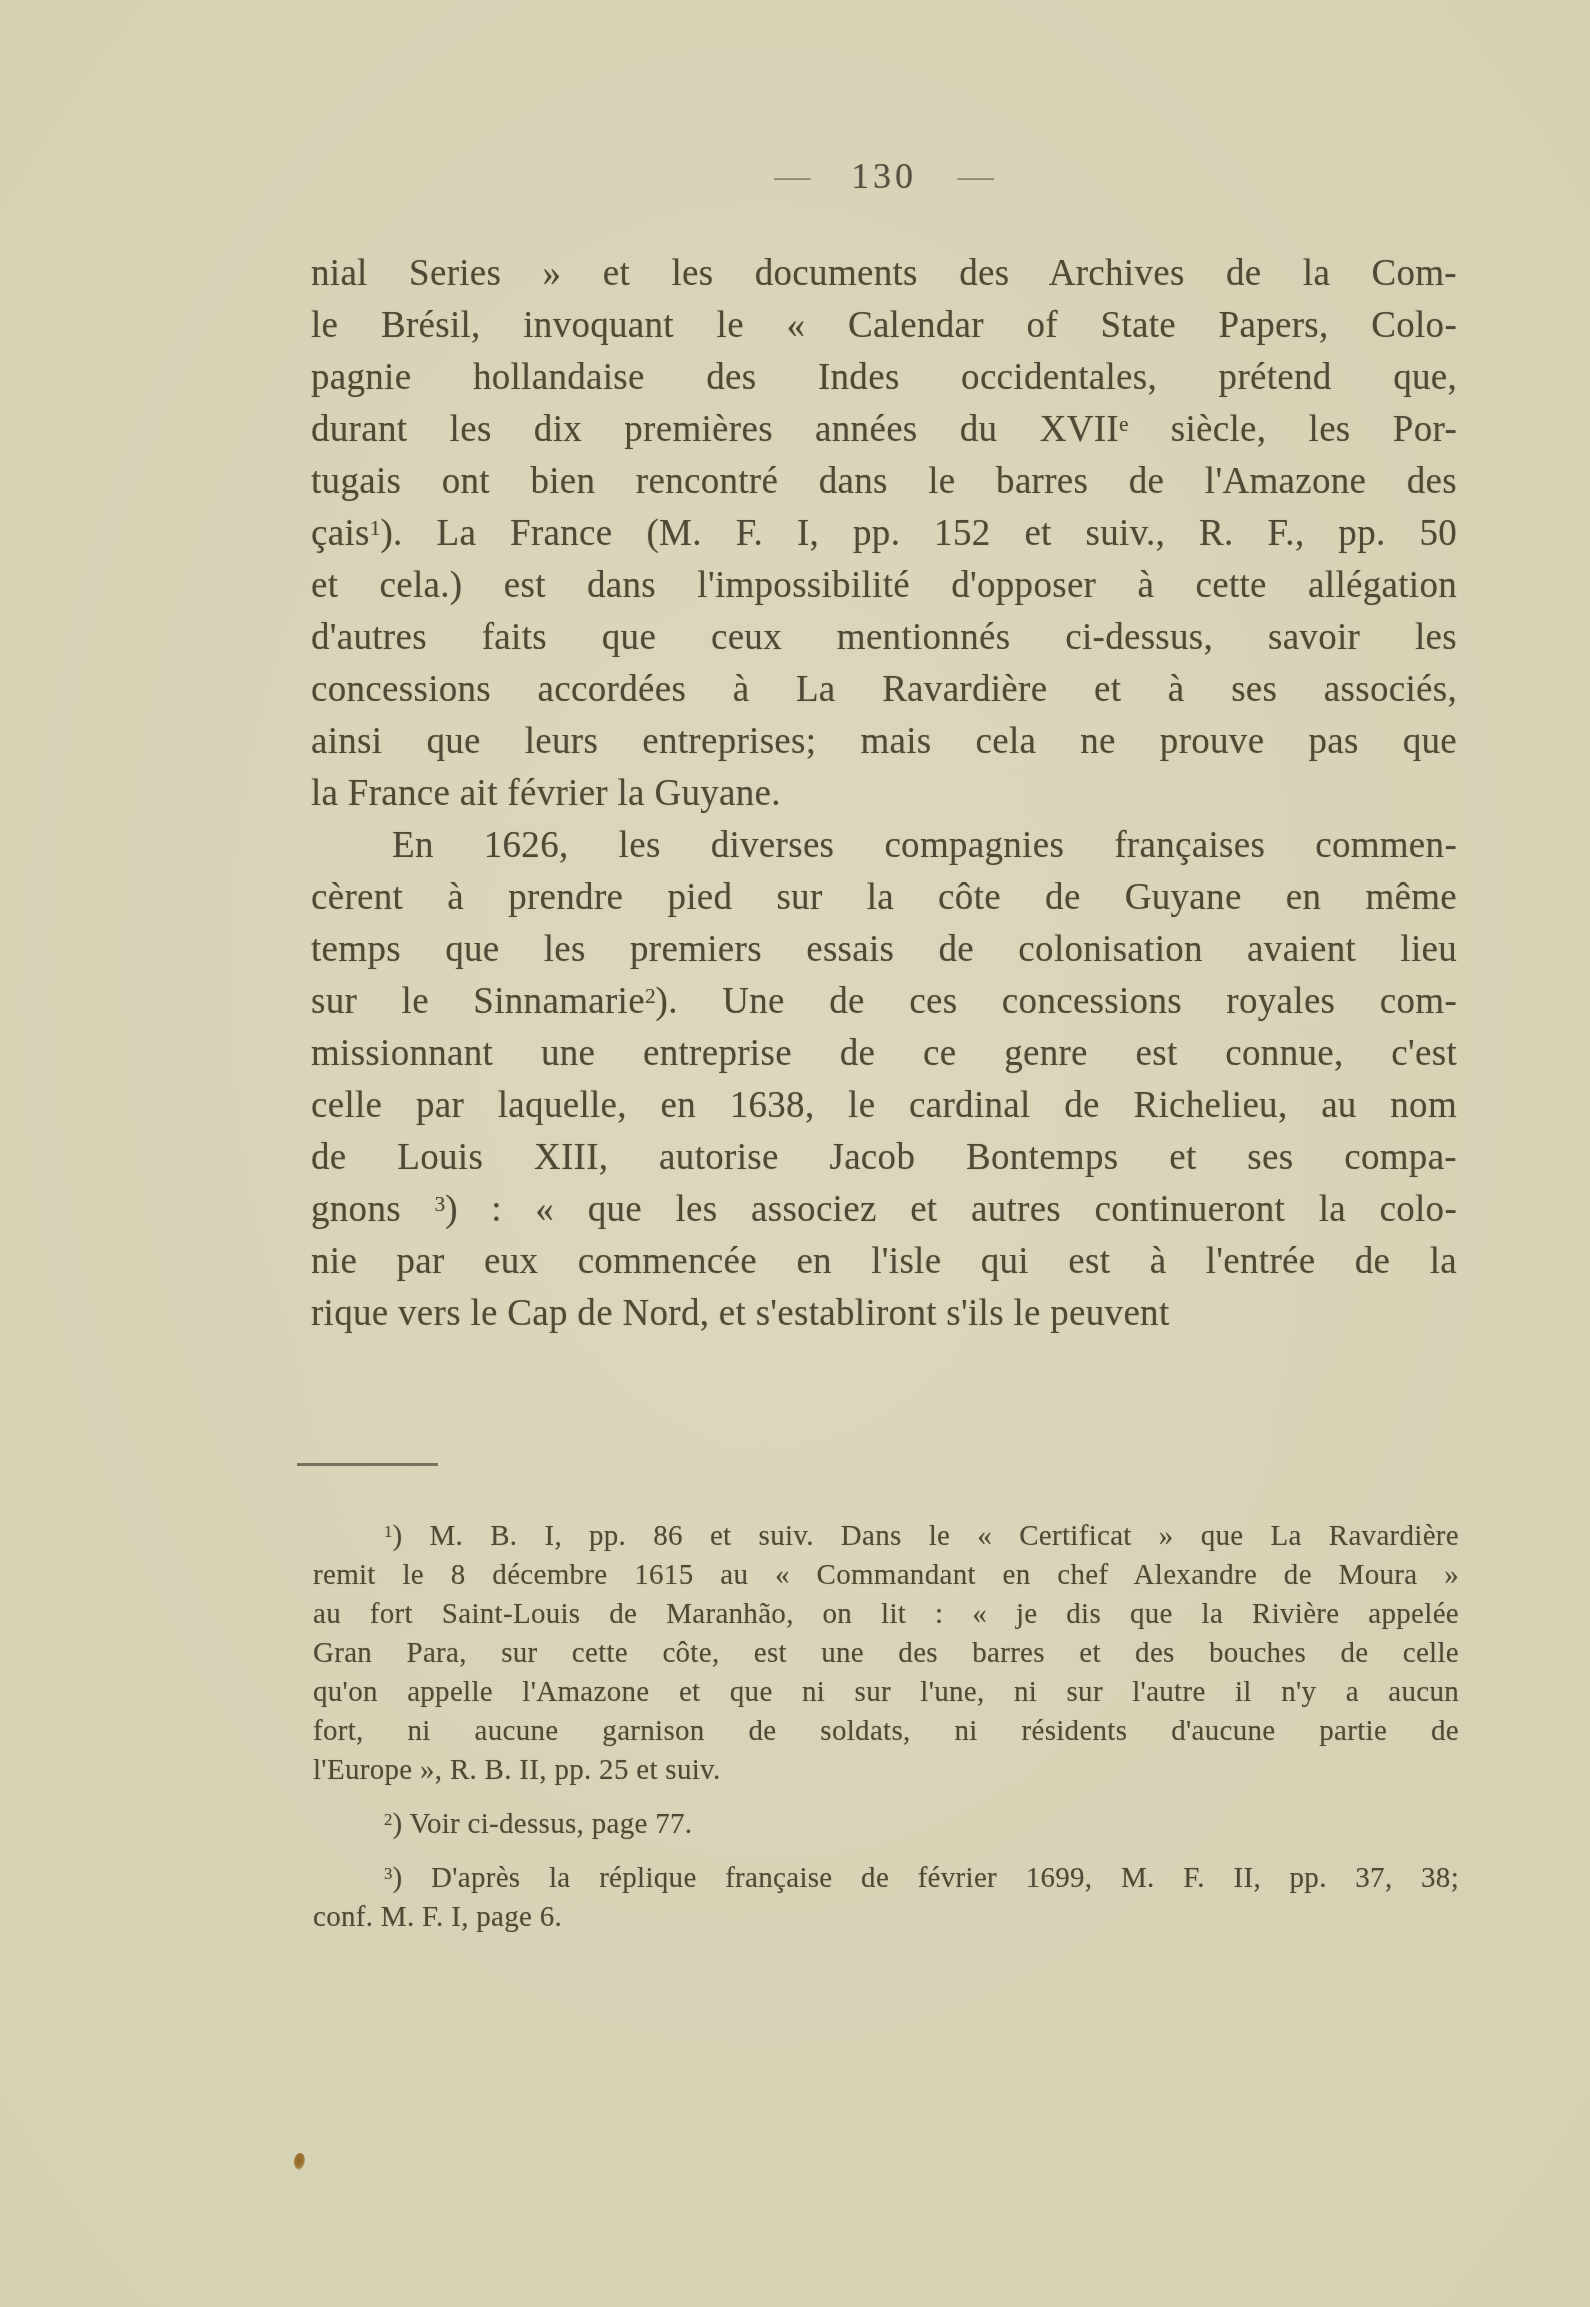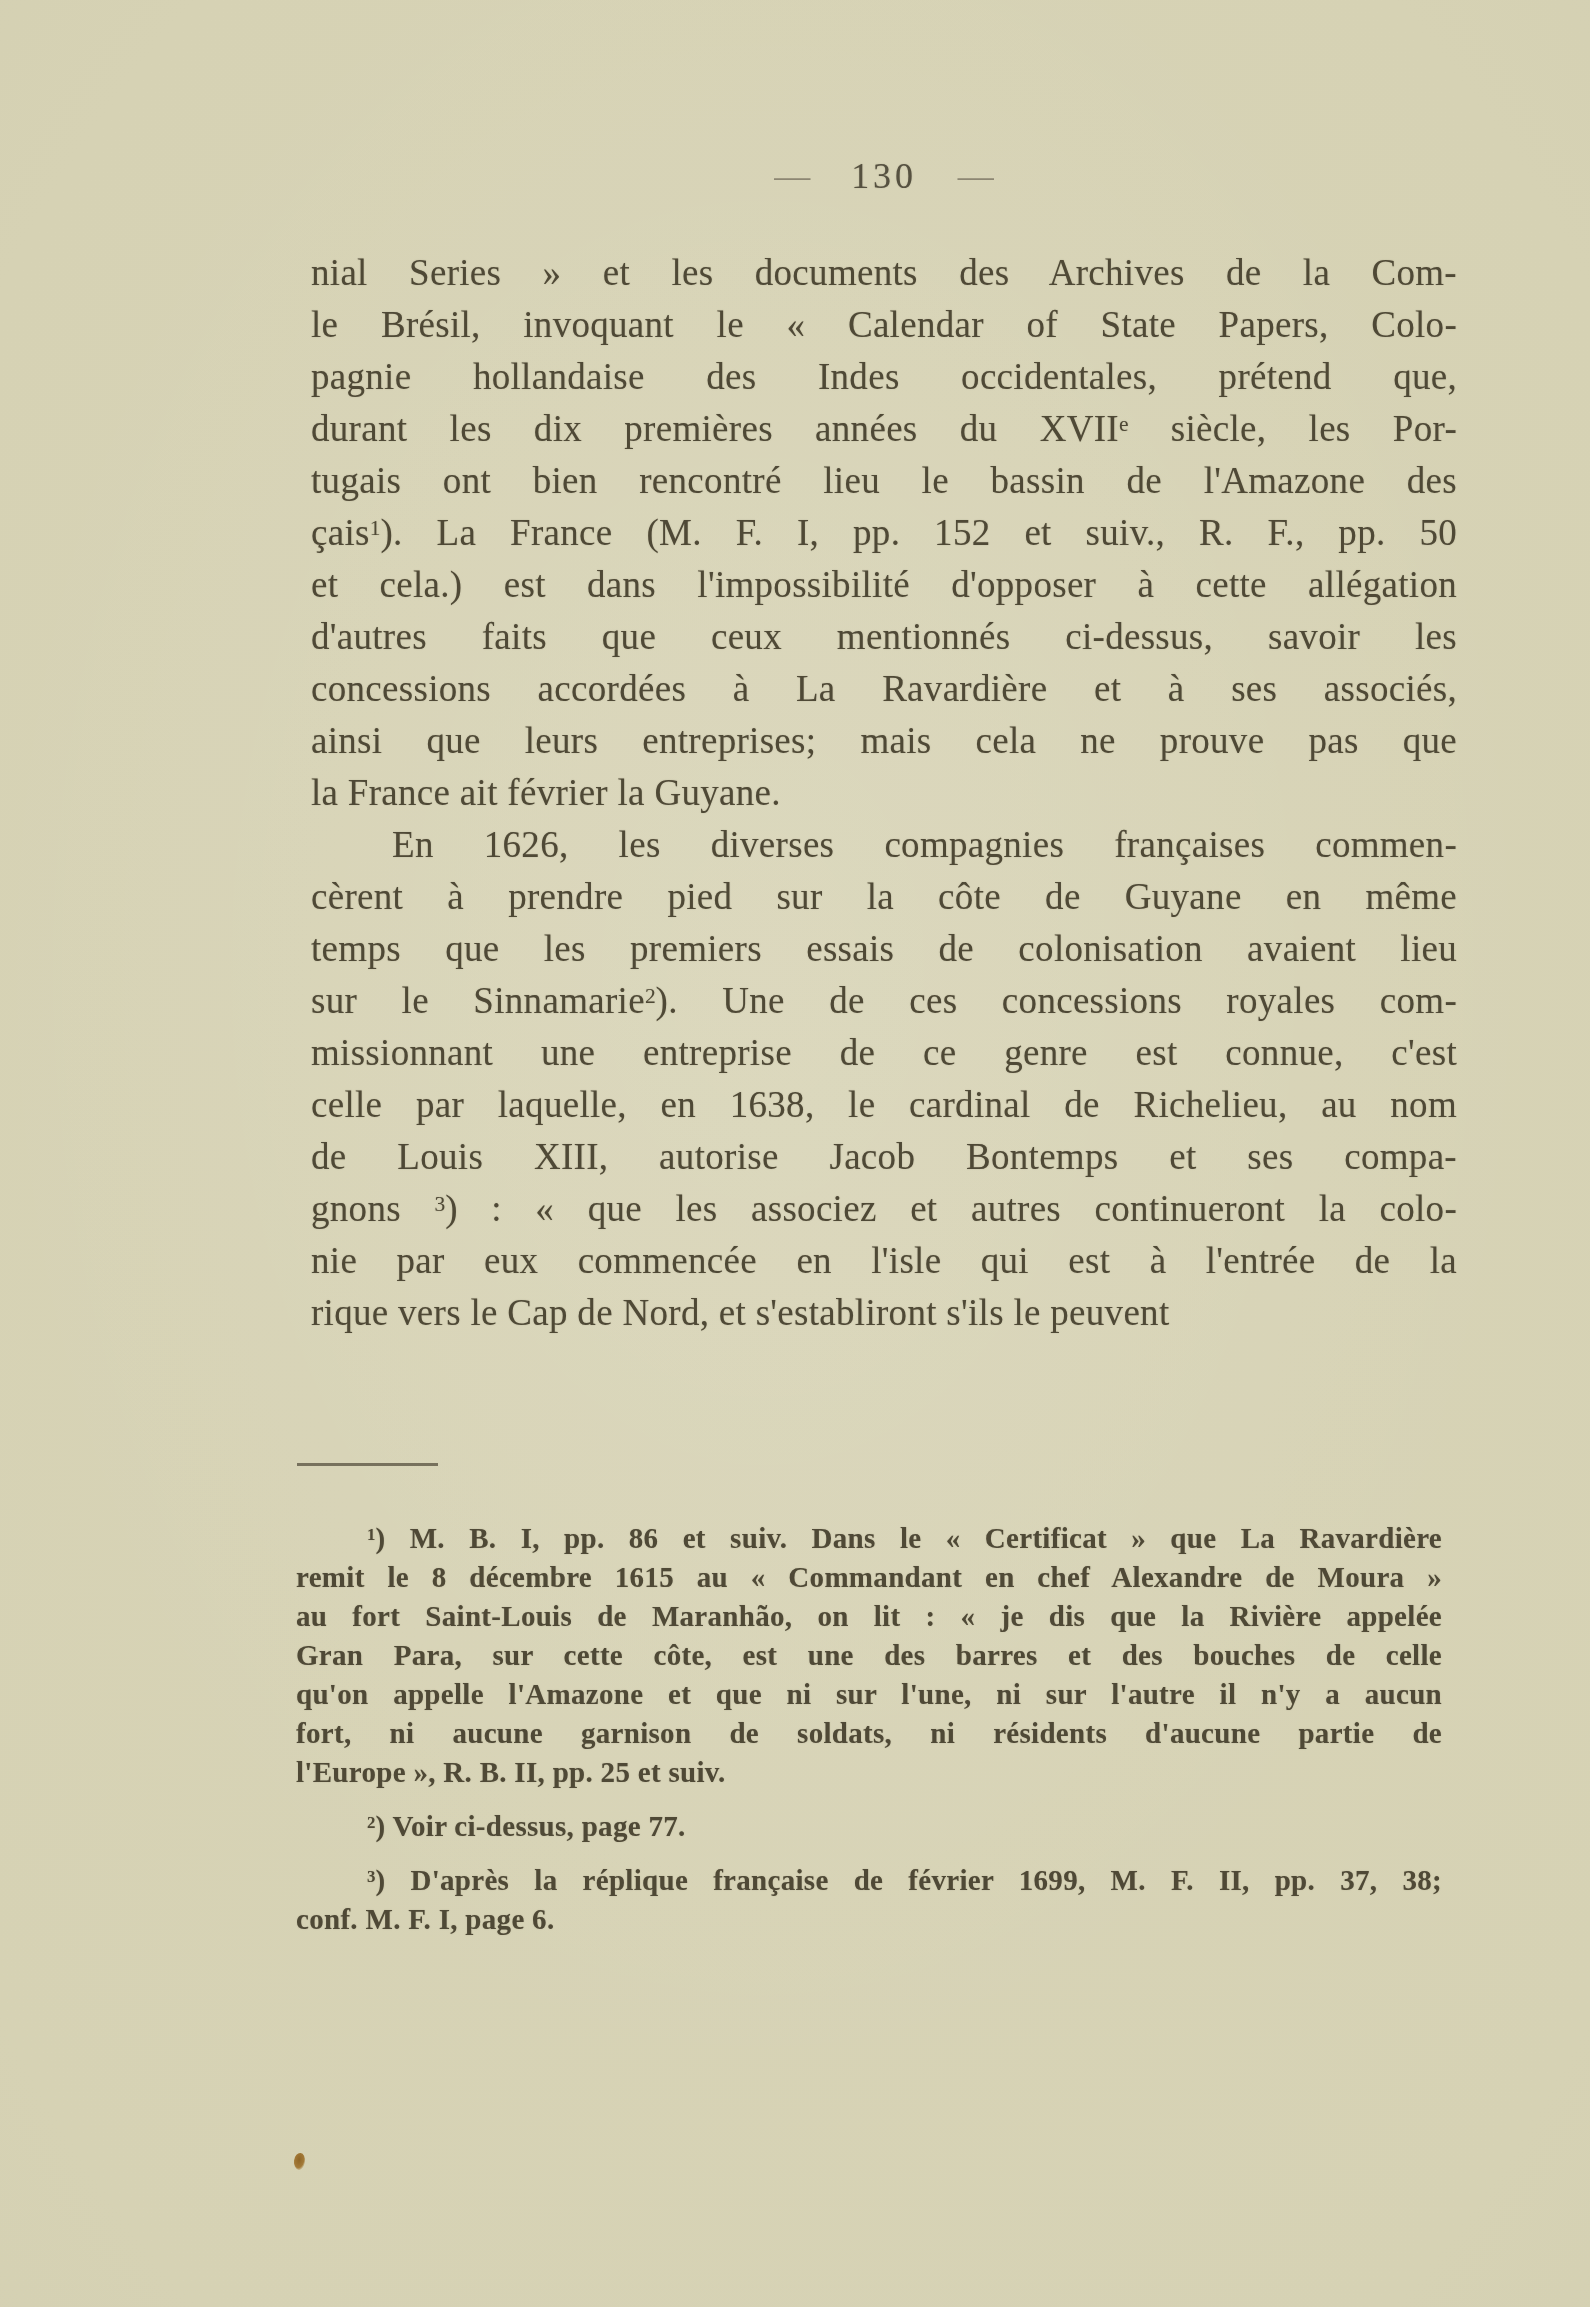--- a/index.html
+++ b/index.html
@@ -50,25 +50,24 @@
   
   .rule {
     position: absolute;
     left: 297px; top: 1463px;
     width: 141px; height: 2.5px;
     background: #77715d;
   }
   
   .footnotes {
     position: absolute;
-    left: 296px; top: 1519px; width: 1146px;
-    font-size: 29px; line-height: 39px;
+    left: 313px; top: 1519px; width: 1146px;
+    font-size: 29px; line-height: 33px;
     letter-spacing: 0.3px;
     text-shadow: 0 0 1.3px rgba(79,73,54,0.28);
-    font-weight: bold;
   }
   .footnote + .footnote { margin-top: 15px; }
   .fline {
     height: 39px; overflow: hidden;
     text-align: justify; text-align-last: justify;
   }
   .fline.last { text-align-last: left; }
   .fline.indent { text-indent: 71px; }
   
   .foxing {
@@ -90,21 +89,21 @@
     <span>130</span>
     <span class="dash">—</span>
   </div>
 
   <div class="body-text" id="body-block">
       <div class="paragraph">
         <div class="bline">nial Series » et les documents des Archives de la Com-</div>
         <div class="bline">le Brésil, invoquant le « Calendar of State Papers, Colo-</div>
         <div class="bline">pagnie hollandaise des Indes occidentales, prétend que,</div>
         <div class="bline">durant les dix premières années du XVII<sup>e</sup> siècle, les Por-</div>
-        <div class="bline">tugais ont bien rencontré lieu le bassin de l'Amazone des</div>
+        <div class="bline">tugais ont bien rencontré dans le barres de l'Amazone des</div>
         <div class="bline">çais<sup>1</sup>). La France (M. F. I, pp. 152 et suiv., R. F., pp. 50</div>
         <div class="bline">et cela.) est dans l'impossibilité d'opposer à cette allégation</div>
         <div class="bline">d'autres faits que ceux mentionnés ci-dessus, savoir les</div>
         <div class="bline">concessions accordées à La Ravardière et à ses associés,</div>
         <div class="bline">ainsi que leurs entreprises; mais cela ne prouve pas que</div>
         <div class="bline last">la France ait février la Guyane.</div>
       </div>
       <div class="paragraph">
         <div class="bline indent">En 1626, les diverses compagnies françaises commen-</div>
         <div class="bline">cèrent à prendre pied sur la côte de Guyane en même</div>

